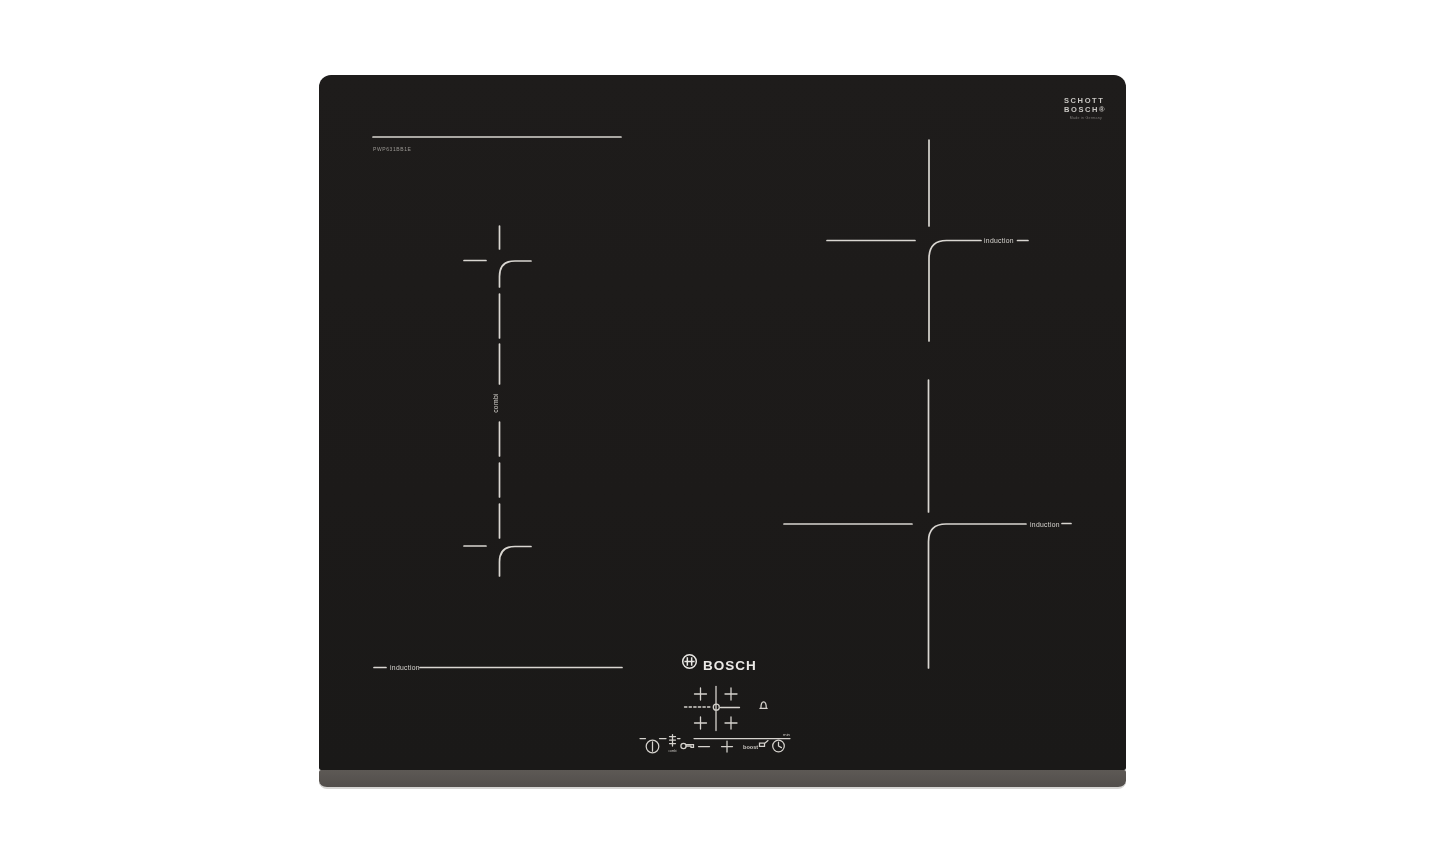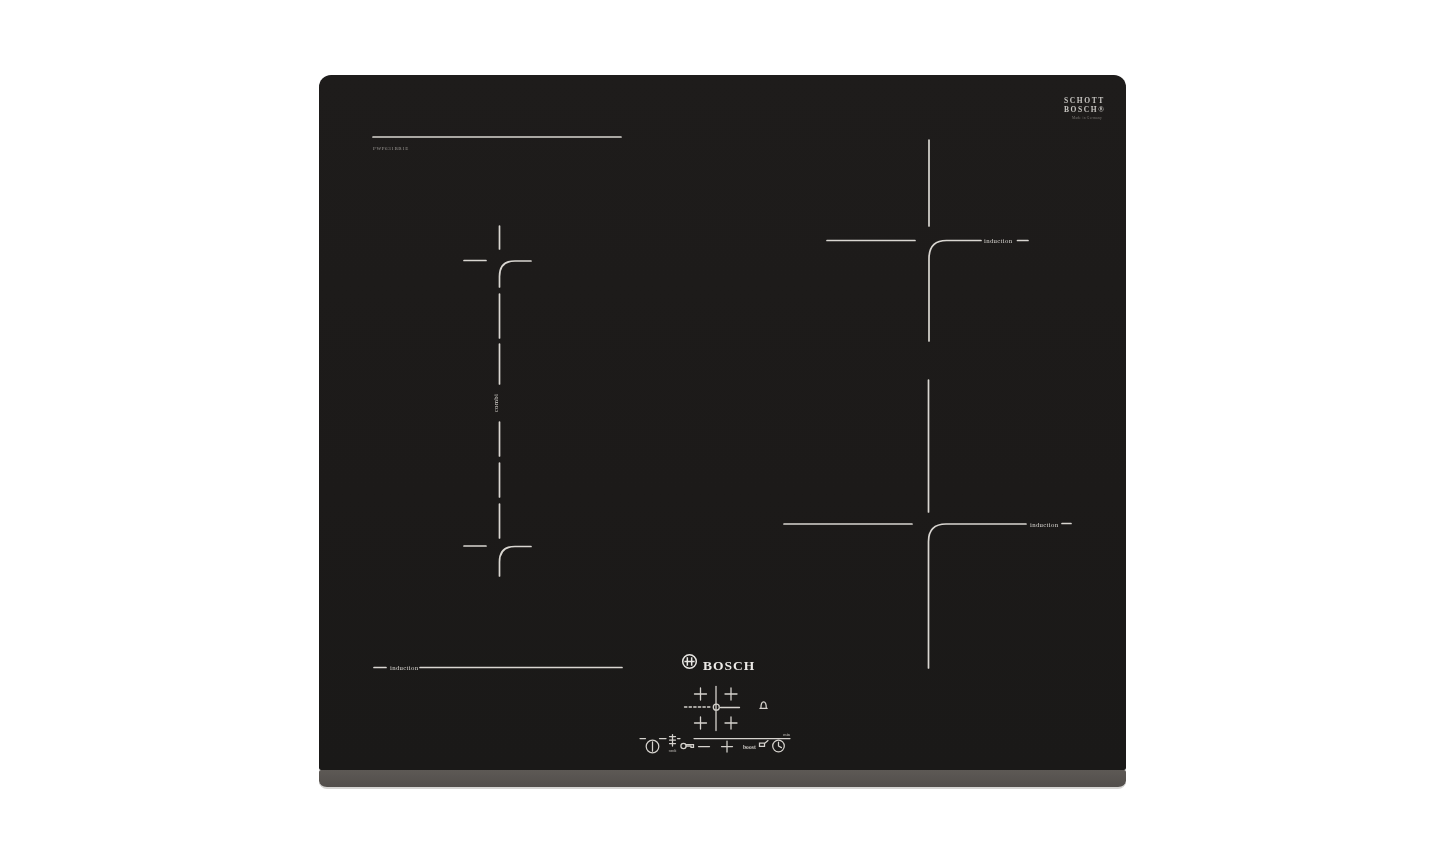--- a/index.html
+++ b/index.html
@@ -1,20 +1,20 @@
 <!DOCTYPE html>
 <html><head>
 <meta charset="utf-8">
 <style>
   html,body{margin:0;padding:0;background:#ffffff;width:1445px;height:866px;overflow:hidden;
             font-family:"Liberation Sans",sans-serif;}
   .stage{position:relative;width:1445px;height:866px;background:#ffffff;}
   .hob{position:absolute;left:319px;top:75px;width:807px;height:695px;
        background:linear-gradient(180deg,#1e1c1b 0%,#1c1a19 60%,#1a1918 100%);
-       border-radius:12px 12px 2px 2px;font-family:Liberation Serif, serif;}
+       border-radius:12px 12px 2px 2px;}
   .bezel{position:absolute;left:319px;top:770px;width:807px;height:17px;
          background:linear-gradient(180deg,#5d5955,#524e4b);
          border-radius:2px 2px 8px 8px;border-bottom:2px solid #d6d5d3;}
   .hob-svg{position:absolute;left:0;top:0;width:807px;height:695px;}
   .mark path, .mark circle, .mark rect{stroke:#d9d6d1;fill:none;stroke-width:1.7;stroke-linecap:round;}
   .strip path, .strip circle{stroke:#d5d2cd;fill:none;stroke-width:1.25;stroke-linecap:round;}
   .sel path, .sel circle{stroke:#d5d2cd;fill:none;stroke-width:1.3;stroke-linecap:round;}
   .dashA{stroke-dasharray:44 6;}
   .dashB{stroke-dasharray:34 7;}
   .dashC{stroke-dasharray:2.4 2.2;}

